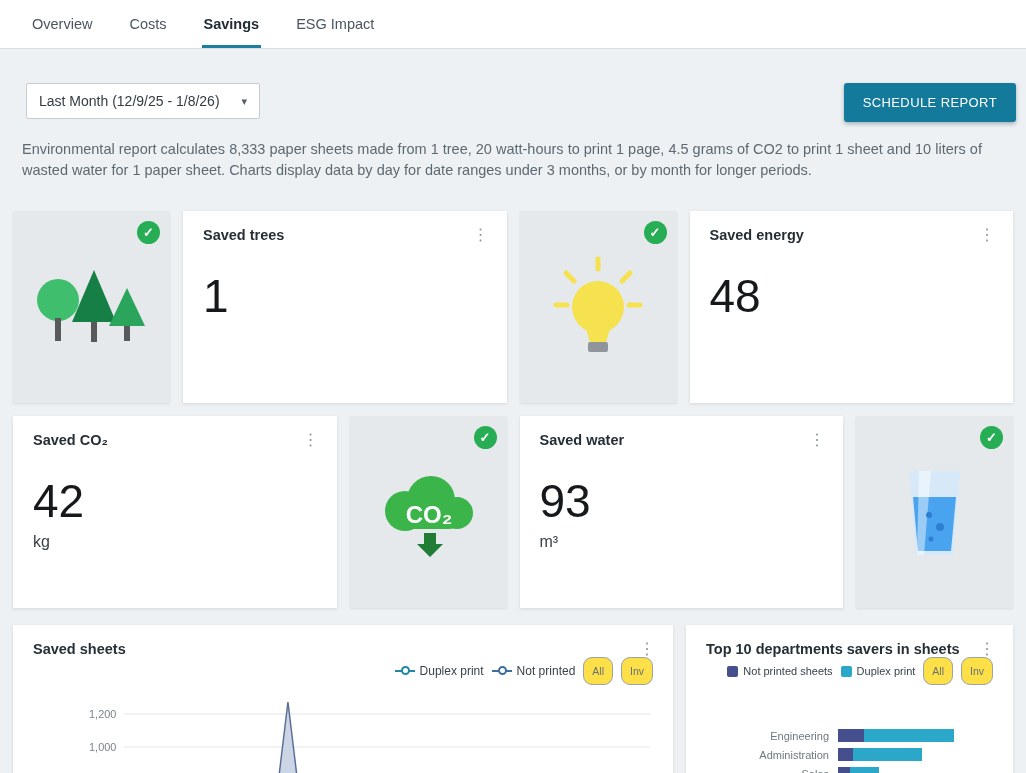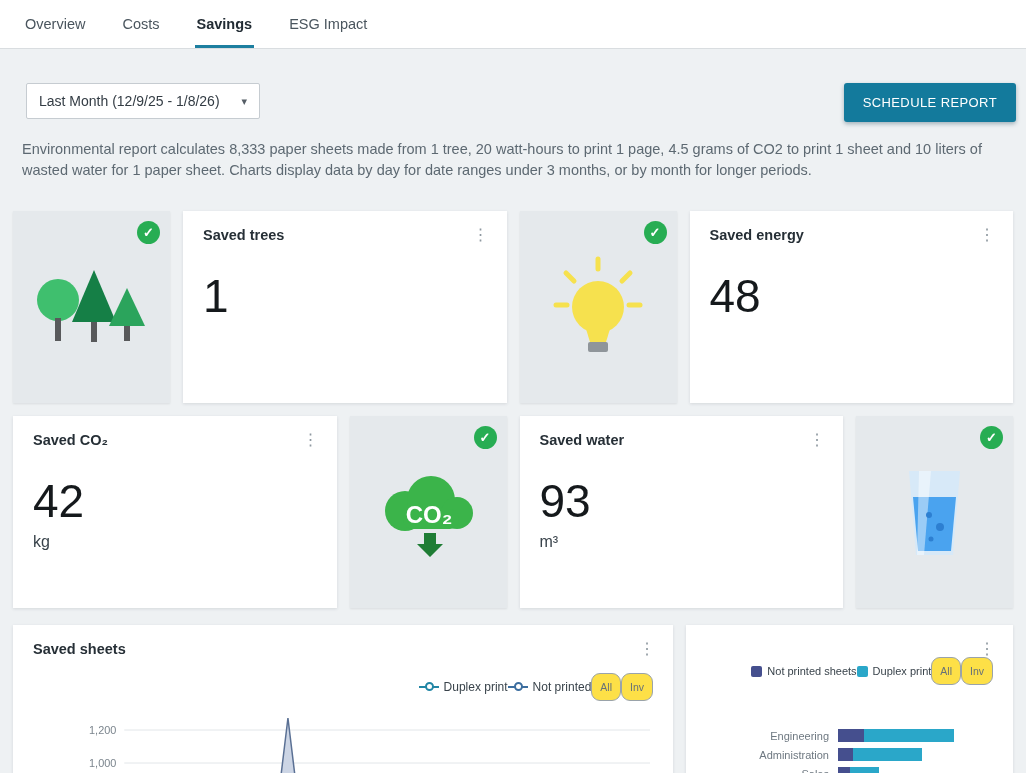--- a/index.html
+++ b/index.html
@@ -2,21 +2,21 @@
 <html><head>
 <meta charset="utf-8">
 <title>Savings Dashboard</title>
 <style>
   * { margin:0; padding:0; box-sizing:border-box; }
   html,body { width:1026px; height:773px; overflow:hidden; background:#eef1f3;
               font-family:"Liberation Sans", sans-serif; color:#29333b; }
 
   
   .tabbar { background:#fff; border-bottom:1px solid #d9dde0; height:49px;
-            display:flex; align-items:stretch; padding-left:23px; gap:33px; }
+            display:flex; align-items:stretch; padding-left:30px; gap:33px; }
   .tab { display:flex; align-items:center; font-size:14.5px; color:#4a555e;
          cursor:pointer; position:relative; padding:0 2px; }
   .tab.active { color:#222c34; font-weight:bold; }
   .tab.active::after { content:''; position:absolute; left:0; right:0; bottom:0;
                        height:3px; background:#1d7fa0; }
 
   
   .toolbar { margin-top:34px; padding:0 10px 0 26px; display:flex;
              justify-content:space-between; align-items:flex-start; }
   .select { width:234px; height:36px; background:#fff; border:1px solid #c6ccd1;
@@ -49,21 +49,21 @@
           position:relative; padding:16px 20px; }
   .card-title { font-size:14.5px; font-weight:bold; color:#262f36; }
   .kebab { position:absolute; top:13px; right:13px; color:#8f99a1; font-size:16px;
            cursor:pointer; line-height:1; padding:3px 5px; }
   .stat-value { margin-top:28px; font-size:46px; line-height:1.1; color:#15191c; }
   .stat-unit { margin-top:6px; font-size:16px; color:#39434b; }
 
   
   .chart-card-narrow { flex:0 0 327px; }
   .legend-row { display:flex; justify-content:flex-end; align-items:center;
-                gap:0; margin-top:16px; }
+                gap:8px; }
   .legend-item { display:inline-flex; align-items:center; gap:5px; font-size:12px;
                  color:#39434b; cursor:pointer; }
   .legend-item.small { font-size:11px; }
   .line-marker { display:inline-block; width:20px; height:2px; background:var(--c,#2286a5);
                  position:relative; }
   .line-marker::after { content:''; position:absolute; left:6px; top:-4px; width:5px;
                         height:5px; border:2px solid var(--c,#2286a5); border-radius:50%;
                         background:#fff; }
   .sq-marker { display:inline-block; width:11px; height:11px; border-radius:2px;
                background:var(--c,#454f8e); }
@@ -210,20 +210,21 @@
     <svg class="line-chart" viewBox="0 0 625 130" preserveAspectRatio="none">
       <line class="grid" x1="92" y1="19" x2="622" y2="19"></line>
       <line class="grid" x1="92" y1="52" x2="622" y2="52"></line>
       <text class="ytick" x="84" y="23" text-anchor="end">1,200</text>
       <text class="ytick" x="84" y="56" text-anchor="end">1,000</text>
       <polygon class="spike" points="242,130 257,7 272,130"></polygon>
     </svg>
   </section>
 
   <section class="card chart-card-narrow">
+    <div class="card-title">Top 10 departments savers in sheets</div>
     <div class="kebab">⋮</div>
 
     <div class="legend-row">
       <span class="legend-item small">
         <span class="sq-marker" style="--c: #454f8e;"></span>
         <span>Not printed sheets</span>
       </span>
       <span class="legend-item small">
         <span class="sq-marker" style="--c: #2aa7c9;"></span>
         <span>Duplex print</span>

